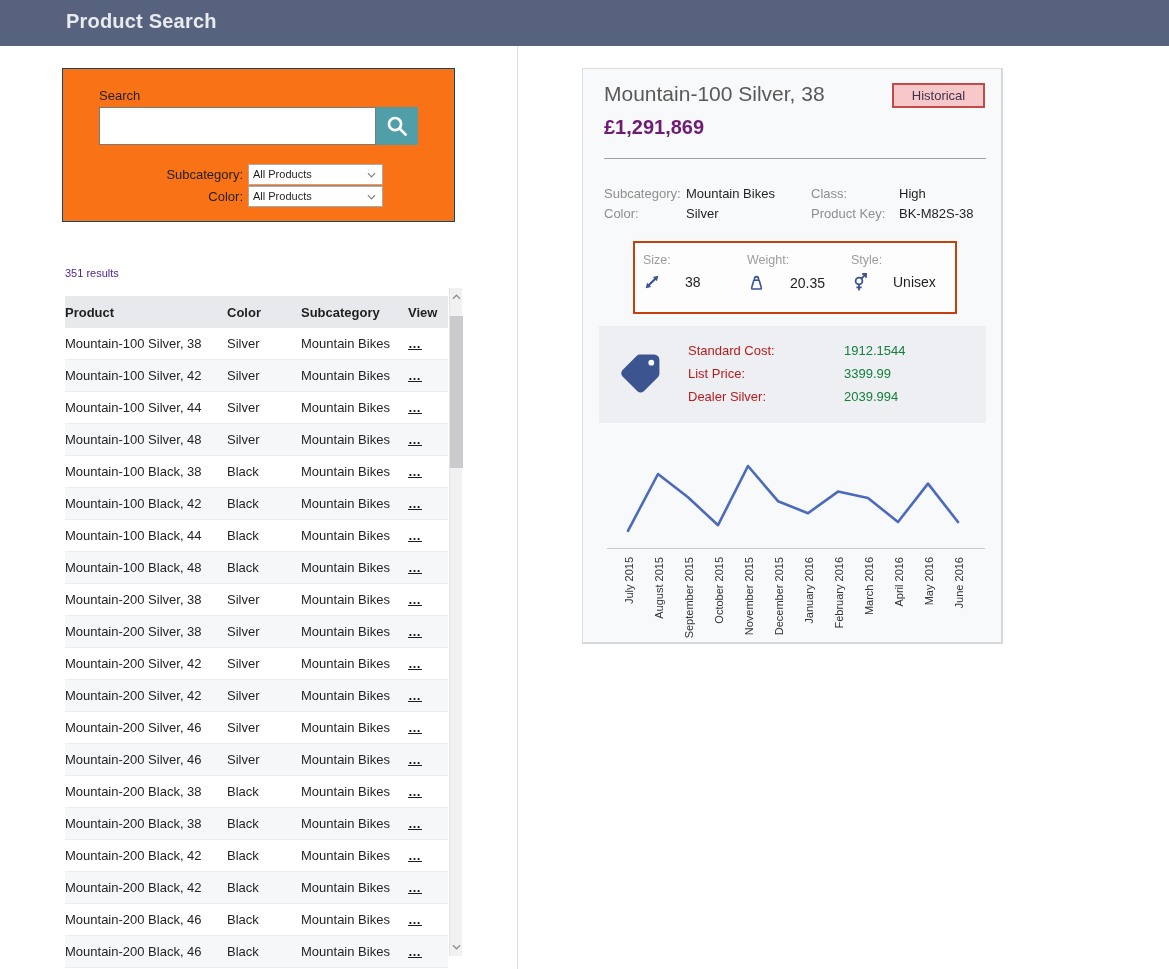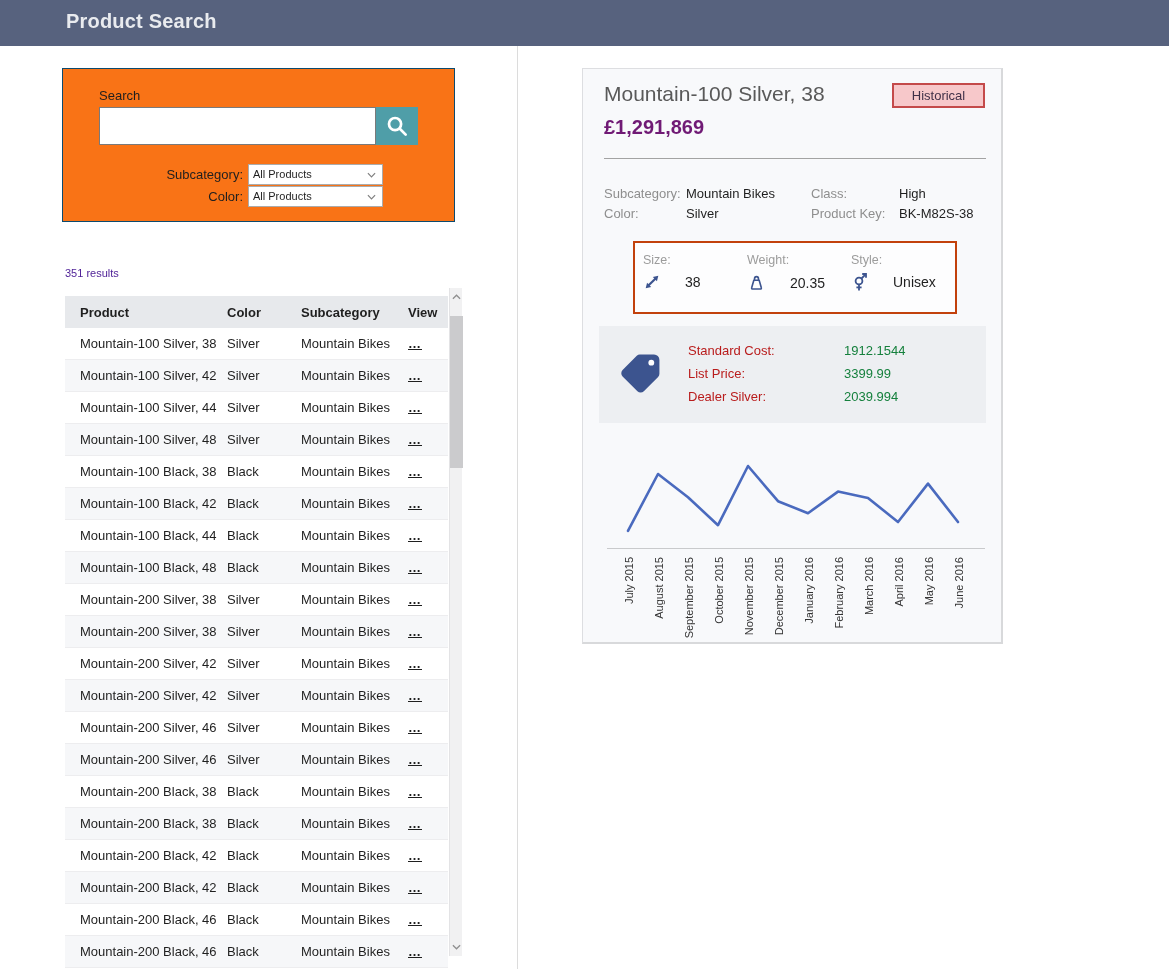--- a/index.html
+++ b/index.html
@@ -23,21 +23,21 @@
   .filter-row .flabel { width:185px; text-align:right; font-size:13px; color:#1f1f1f; padding-right:5px; }
   .fselect { width:135px; height:21px; background:#fff; border:1px solid #ABABAB; display:flex; align-items:center; font-size:11px; padding:0 4px; position:relative; cursor:pointer; }
   .fselect .chev { position:absolute; right:6px; top:7px; }
 
   
   .results-count { position:absolute; left:65px; top:267px; font-size:11px; color:#4c1d95; }
   .rtable { position:absolute; left:65px; top:296px; width:383px; height:673px; overflow:hidden; font-size:13px; }
   .thead { display:flex; height:32px; background:#E7E9EC; font-weight:bold; align-items:center; }
   .trow { display:flex; height:32px; align-items:center; border-bottom:1px solid #EDEDEF; background:#fff; cursor:pointer; }
   .trow:nth-child(even) { background:#F6F7F9; }
-  .c0 { width:162px; padding-left:15px; } .c1 { width:74px; } .c2 { width:107px; } .c3 { width:37px; }
+  .c0 { width:162px; padding-left:0; } .c1 { width:74px; } .c2 { width:107px; } .c3 { width:37px; }
   .view-link { text-decoration:underline; color:#1f1f1f; letter-spacing:1px; cursor:pointer; font-weight:bold; }
 
   
   .sbar { position:absolute; left:449px; top:288px; width:13px; height:668px; background:#F1F1F2; border-left:1px solid #E3E3E5; }
   .sbar .thumb { position:absolute; left:0; top:28px; width:13px; height:152px; background:#CBCBCD; }
   .sbar .arr { position:absolute; left:2px; }
   .sbar .arr.up { top:6px; } .sbar .arr.down { bottom:6px; }
 
   
   .detail { position:absolute; left:582px; top:68px; width:421px; height:576px; background:#F8F9FB; border:1px solid #DDDEE1; border-right:2px solid #D8D9DB; border-bottom:2px solid #D8D9DB; }

